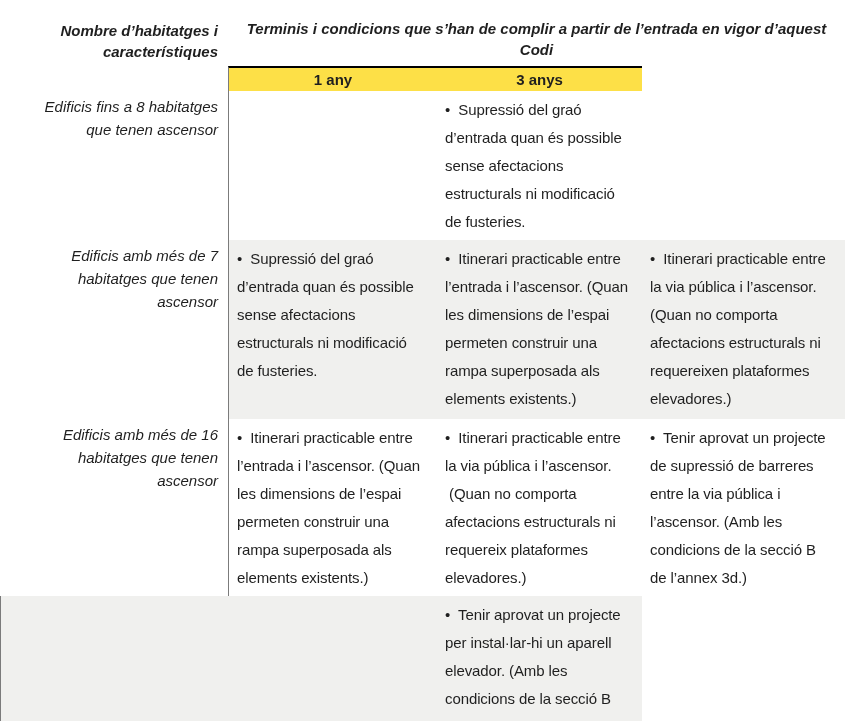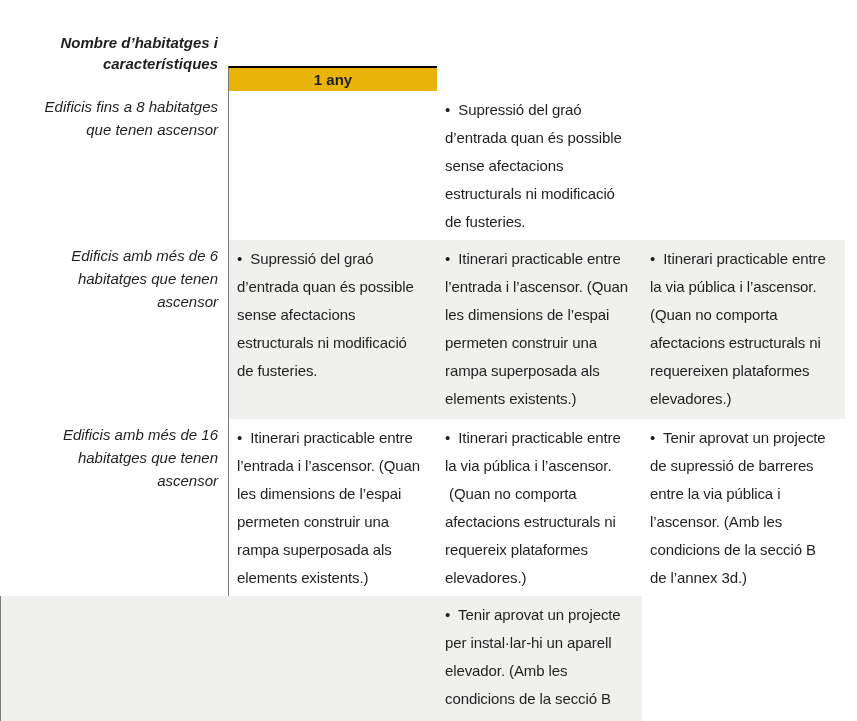--- a/index.html
+++ b/index.html
@@ -25,35 +25,34 @@
   }
   .corner {
     grid-column: 1;
     grid-row: 1 / 3;
     font-style: italic;
     font-weight: bold;
     font-size: 15px;
     line-height: 21px;
     text-align: right;
     padding: 4px 10px 0 30px;
-    margin-top: 12px;
   }
   .main-title {
     grid-column: 2 / 5;
     grid-row: 1;
     font-style: italic;
     font-weight: bold;
     font-size: 15px;
     line-height: 21px;
     text-align: center;
     padding: 2px 14px 0 14px;
   }
   .colh {
     grid-row: 2;
-    background: #eab308;
+    background: #fde047;
     border-top: 2px solid #000000;
     font-weight: bold;
     font-size: 15px;
     text-align: center;
     padding-top: 3px;
     box-sizing: border-box;
   }
   .vline { border-left: 1px solid #7b7b7b; }
   .rowlabel {
     grid-column: 1;
@@ -75,29 +74,31 @@
   .shade { background: #f0f0ee; }
   .bottomline { border-bottom: 2px solid #565656; }
 </style>
 </head>
 <body>
 
 <div class="page">
   <div class="grid">
 
     <div class="corner">Nombre d’habitatges i característiques</div>
+    <div class="main-title">Terminis i condicions que s’han de complir a partir de l’entrada en vigor d’aquest Codi</div>
 
     <div class="colh vline">1 any</div>
+    <div class="colh">3 anys</div>
 
     <div class="rowlabel">Edificis fins a 8 habitatges que tenen ascensor</div>
     <div class="cell vline"></div>
     <div class="cell">•&nbsp; Supressió del graó d’entrada quan és possible sense afectacions estructurals ni modificació de fusteries.</div>
     <div class="cell"></div>
 
-    <div class="rowlabel">Edificis amb més de 6 habitatges que tenen ascensor</div>
+    <div class="rowlabel">Edificis amb més de 7 habitatges que tenen ascensor</div>
     <div class="cell vline shade">•&nbsp; Supressió del graó d’entrada quan és possible sense afectacions estructurals ni modificació de fusteries.</div>
     <div class="cell shade">•&nbsp; Itinerari practicable entre l’entrada i l’ascensor. (Quan les dimensions de l’espai permeten construir una rampa superposada als elements existents.)</div>
     <div class="cell shade">•&nbsp; Itinerari practicable entre la via pública i l’ascensor. (Quan no comporta afectacions estructurals ni requereixen plataformes elevadores.)</div>
 
     <div class="rowlabel">Edificis amb més de 16 habitatges que tenen ascensor</div>
     <div class="cell vline">•&nbsp; Itinerari practicable entre l’entrada i l’ascensor. (Quan les dimensions de l’espai permeten construir una rampa superposada als elements existents.)</div>
     <div class="cell">•&nbsp; Itinerari practicable entre la via pública i l’ascensor. &nbsp;(Quan no comporta afectacions estructurals ni requereix plataformes elevadores.)</div>
     <div class="cell">•&nbsp; Tenir aprovat un projecte de supressió de barreres entre la via pública i l’ascensor. (Amb les condicions de la secció B de l’annex 3d.)</div>
 
     <div class="cell vline shade bottomline"></div>

